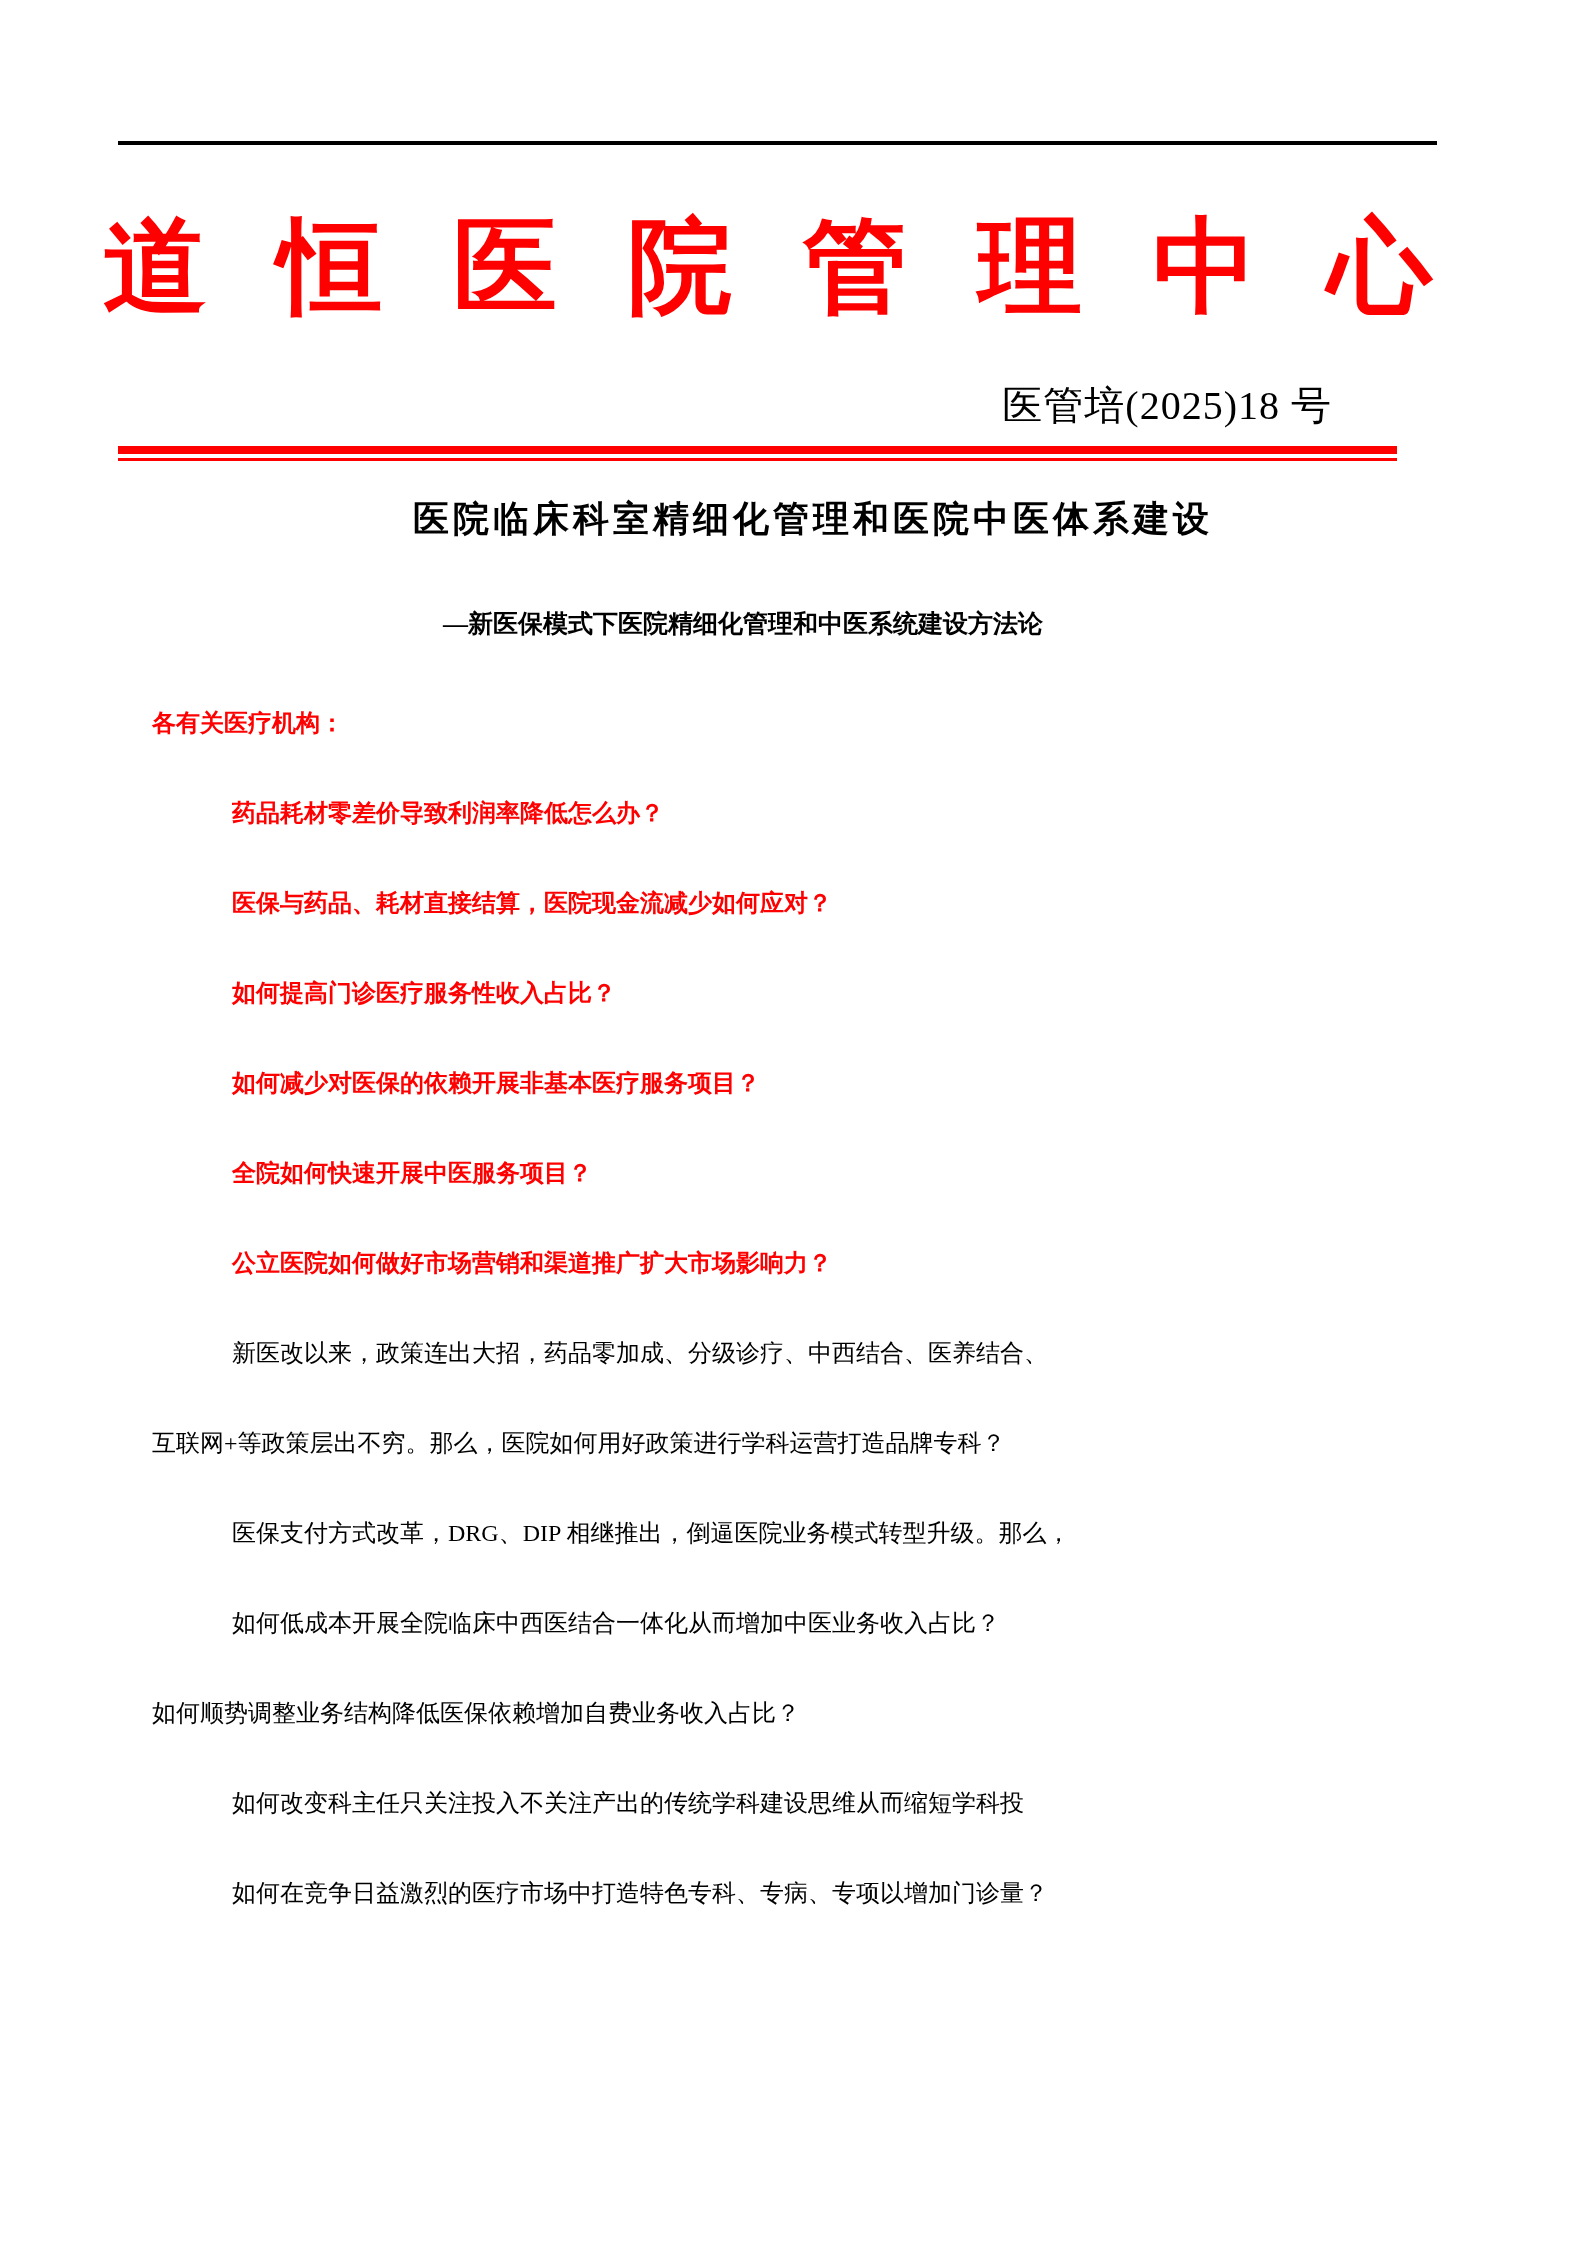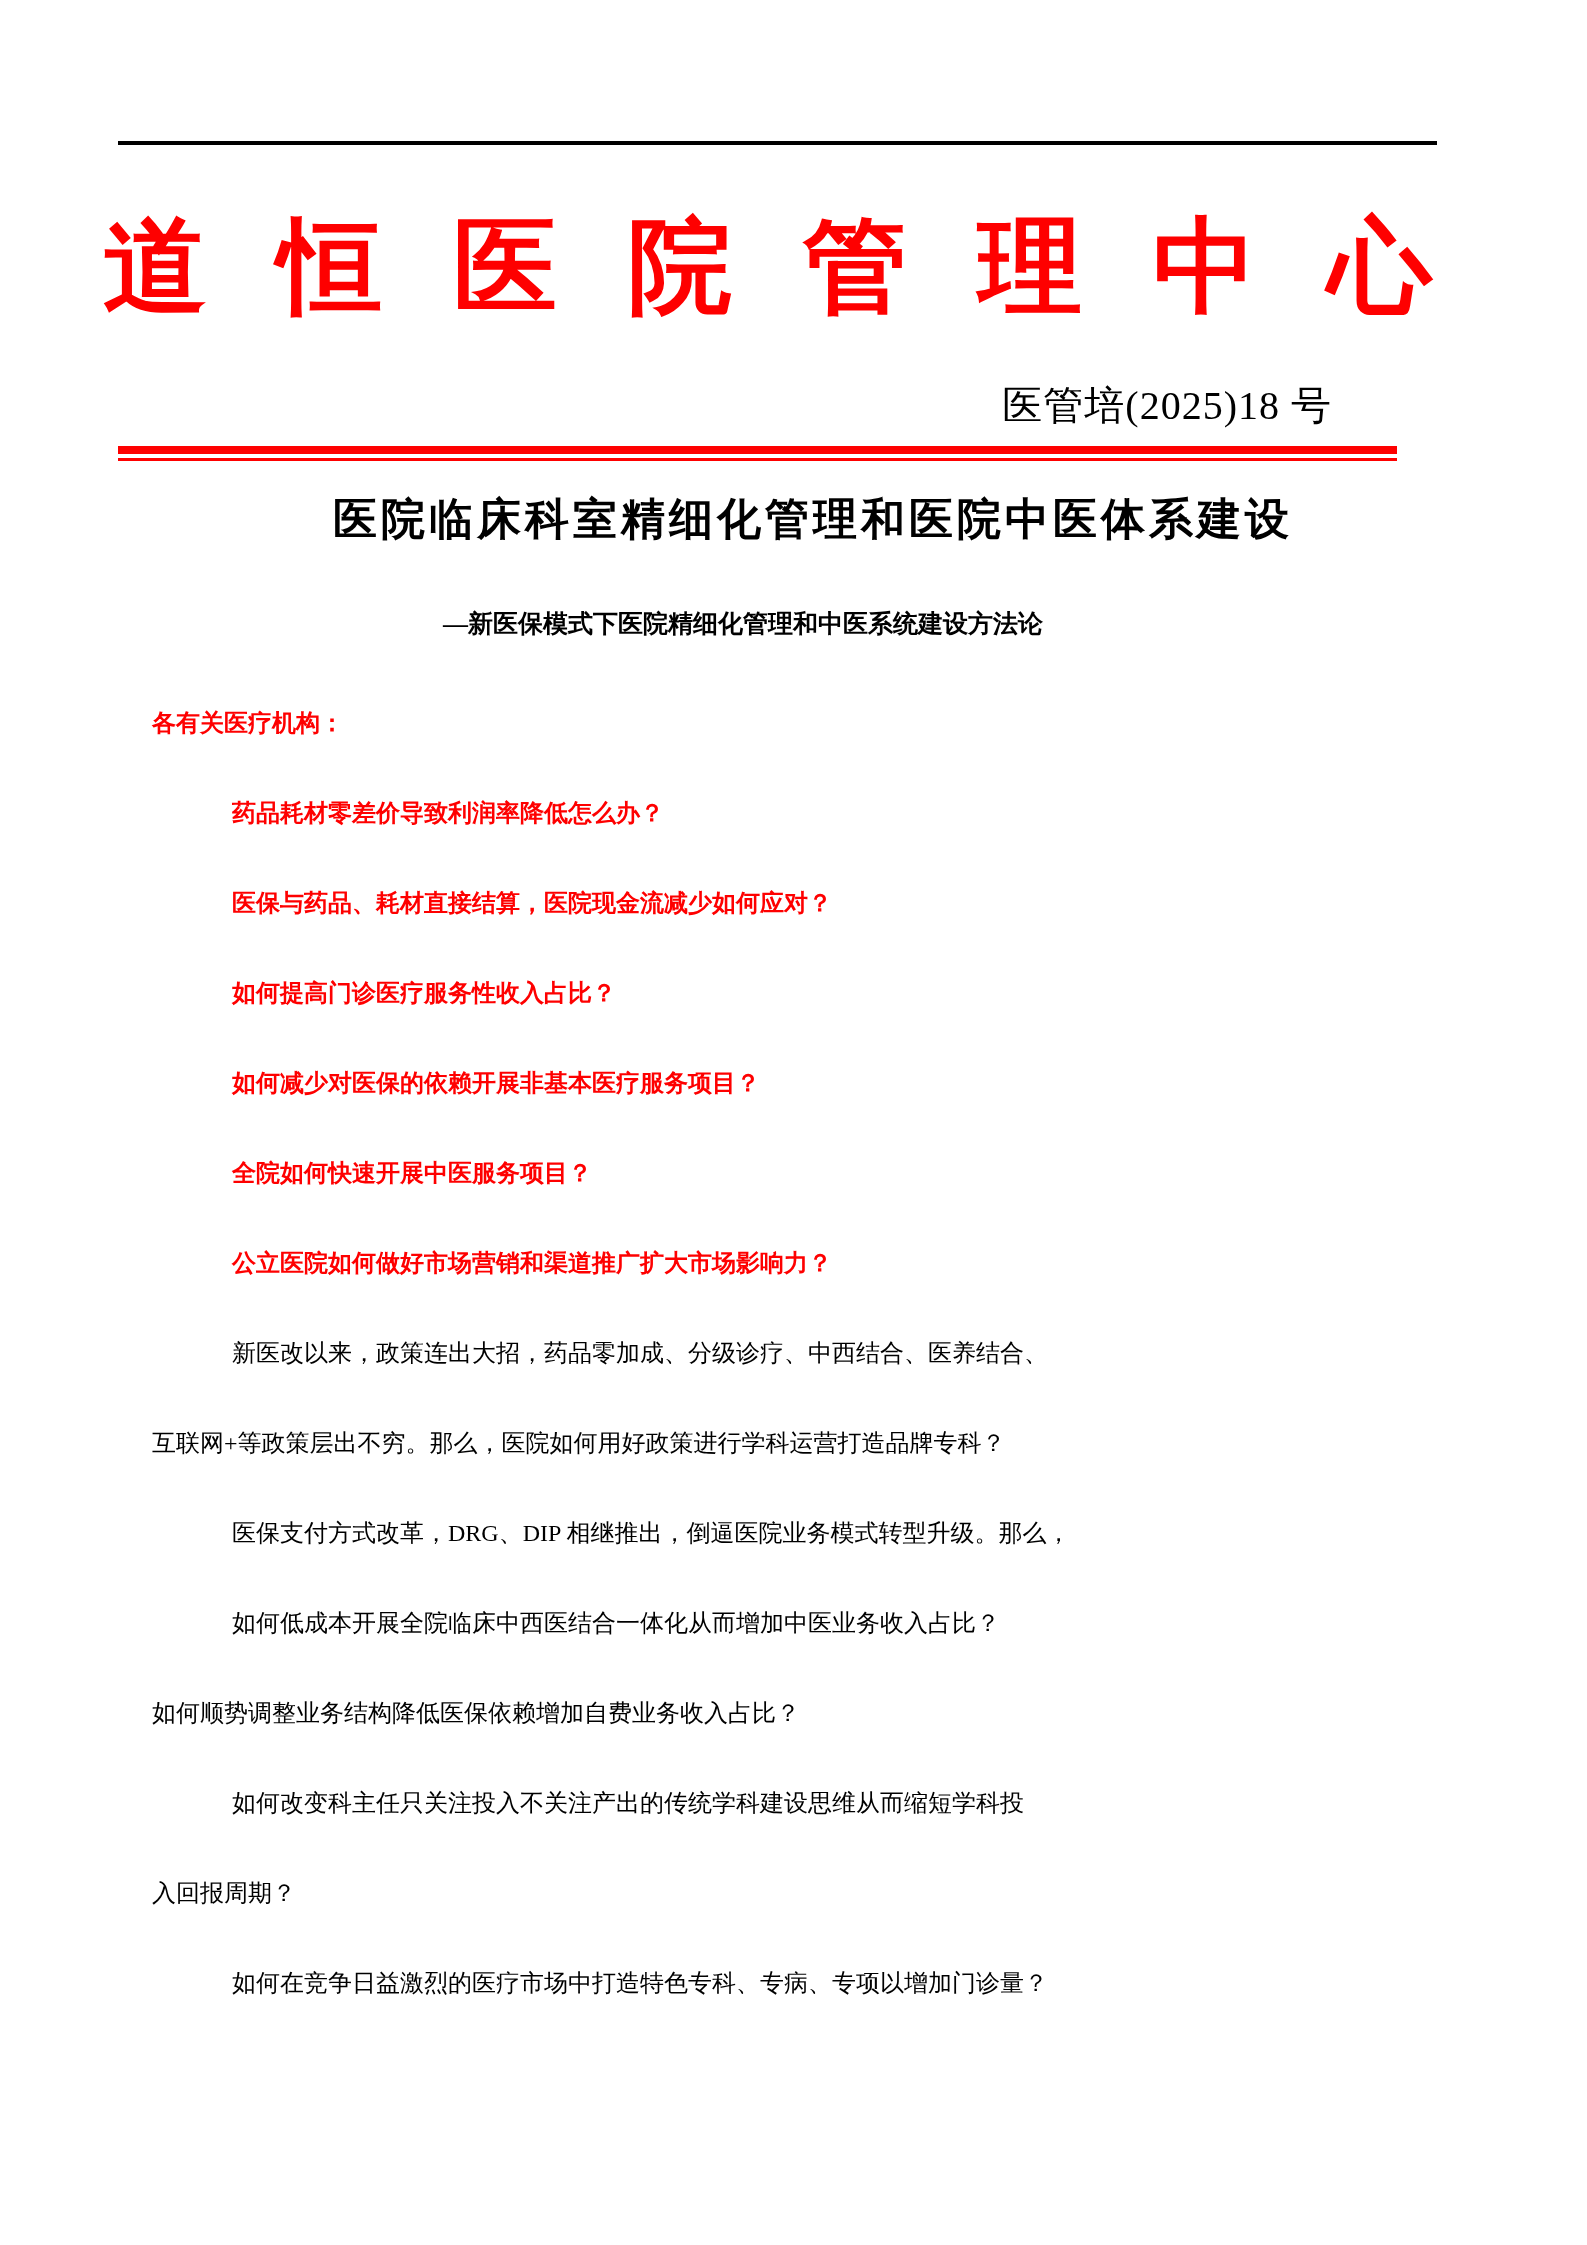--- a/index.html
+++ b/index.html
@@ -47,21 +47,21 @@
     position: absolute; left: 118px; top: 458px;
     width: 1279px; height: 3px; background: var(--accent, #fe0000);
   }
 
   
   .main-title {
     position: absolute; left: 118px; top: 489px;
     width: 1390px; text-align: center;
     font-family: "Liberation Sans", sans-serif;
     font-weight: 900;
-    font-size: 44px; line-height: 60px;
+    font-size: 36px; line-height: 60px;
     letter-spacing: 4px;
     white-space: nowrap;
   }
 
   
   .subtitle {
     position: absolute; left: 443px; top: 602px;
     font-family: Liberation Serif, serif;
     font-weight: 900;
     font-size: 25px; line-height: 44px;
@@ -119,17 +119,16 @@
       <span class="line red indent" style="display: block;">如何提高门诊医疗服务性收入占比？</span>
       <span class="line red indent" style="display: block;">如何减少对医保的依赖开展非基本医疗服务项目？</span>
       <span class="line red indent" style="display: block;">全院如何快速开展中医服务项目？</span>
       <span class="line red indent" style="display: block;">公立医院如何做好市场营销和渠道推广扩大市场影响力？</span>
       <span class="line black indent" style="display: block;">新医改以来，政策连出大招，药品零加成、分级诊疗、中西结合、医养结合、</span>
       <span class="line black" style="display: block;">互联网+等政策层出不穷。那么，医院如何用好政策进行学科运营打造品牌专科？</span>
       <span class="line black indent" style="display: block;">医保支付方式改革，DRG、DIP 相继推出，倒逼医院业务模式转型升级。那么，</span>
       <span class="line black indent" style="display: block;">如何低成本开展全院临床中西医结合一体化从而增加中医业务收入占比？</span>
       <span class="line black" style="display: block;">如何顺势调整业务结构降低医保依赖增加自费业务收入占比？</span>
       <span class="line black indent" style="display: block;">如何改变科主任只关注投入不关注产出的传统学科建设思维从而缩短学科投</span>
-      <span class="line black" style="display: block;">入回报周期？</span>
       <span class="line black indent" style="display: block;">如何在竞争日益激烈的医疗市场中打造特色专科、专病、专项以增加门诊量？</span>
     </div>
 
 </div>
 
 </body></html>

